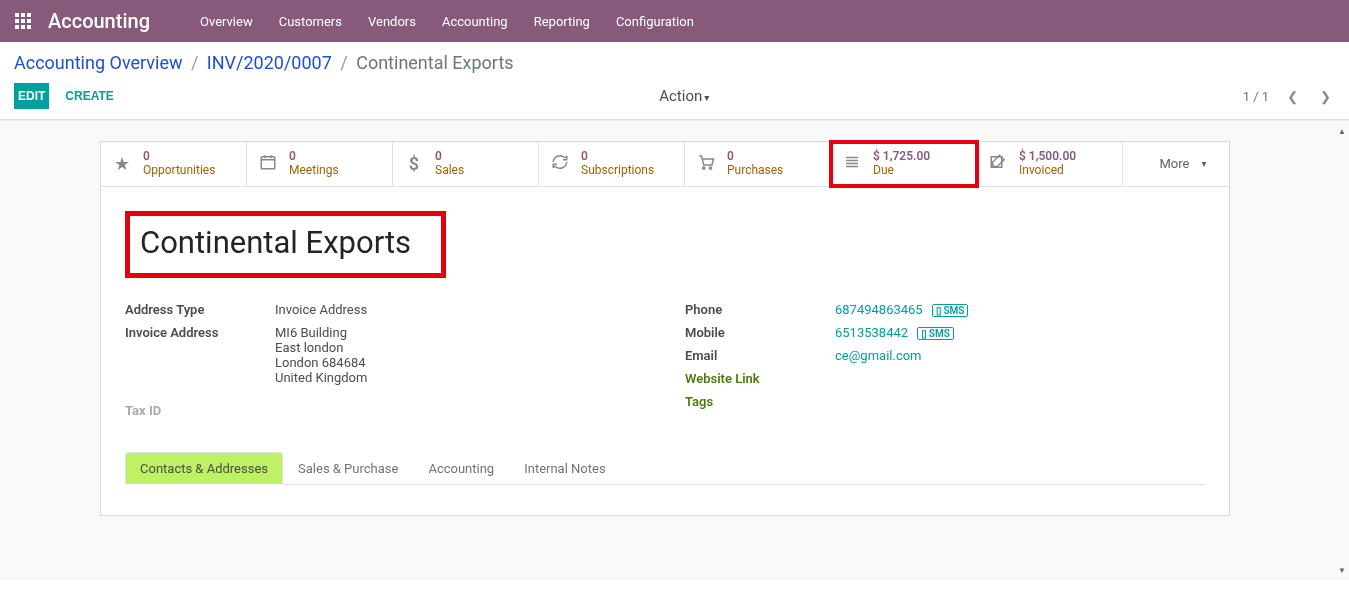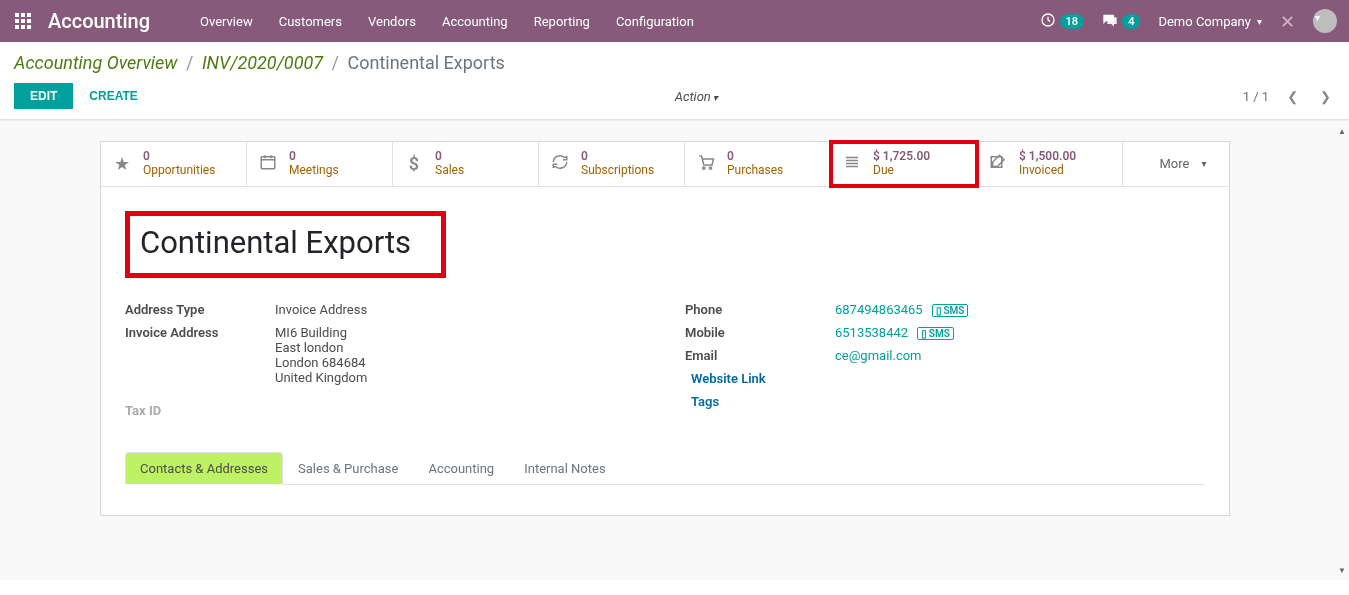--- a/index.html
+++ b/index.html
@@ -15,28 +15,28 @@
   .right-icons { display: flex; align-items: center; gap: 18px; }
   .pill { display: inline-flex; align-items: center; gap: 4px; cursor: pointer; }
   .badge { background: #00a09d; border-radius: 9px; padding: 1px 6px; font-size: 11px; font-weight:600; color:#fff; }
   .company { color:#fff; cursor:pointer; display:flex; align-items:center; gap:4px;}
   .xicon, .avatar { cursor:pointer; }
   .avatar { width:24px; height:24px; border-radius:50%; background:#bdbdbd; display:inline-block; }
   .caret-down::after{ content:"▾"; font-size:10px; margin-left:2px;}
   
   .control-panel { background: #fff; border-bottom: 1px solid #dee2e6; padding: 10px 14px 10px 14px; }
   .breadcrumb { font-size: 18px; margin-bottom: 10px; }
-  .breadcrumb a { color: #4d7c0f; text-decoration: none; cursor:pointer;font-style:italic; }
+  .breadcrumb a { color: #1d4ed8; text-decoration: none; cursor:pointer; }
   .breadcrumb .sep { color: #9a9a9a; margin: 0 4px; }
   .breadcrumb .current { color: #6c757d; }
   .cp-bottom { display:flex; align-items:center; }
-  .btn-edit { background:#00a09d; color:#fff; border:none; padding:6px 16px; font-weight:600; font-size:12px; cursor:pointer;}
+  .btn-edit { background:#00a09d; color:#fff; border:none; padding:6px 4px; font-weight:600; font-size:12px; cursor:pointer;}
   .btn-create { background:transparent; color:#00a09d; border:none; padding:6px 12px; font-weight:600; font-size:12px; cursor:pointer; margin-left:4px;}
   .cp-center{ flex:1; text-align:center;}
-  .action-toggle{ color:#4c4c4c; cursor:pointer; font-size:13px;font-style:italic;}
+  .action-toggle{ color:#4c4c4c; cursor:pointer; font-size:15px;}
   .cp-right{ display:flex; align-items:center; gap:14px; color:#6c757d;justify-content:center;}
   .pager-arrow{ cursor:pointer; padding:2px 4px; color:#888;}
   
   .main-area { padding: 20px 0 20px 100px; background:#f9f9f9; border-top:1px solid #eee; height: 460px; position:relative;}
   .form-sheet { width:1130px; background:#fff; border:1px solid #d8d8d8; }
   .stat-row{ display:flex; border-bottom:1px solid #dee2e6; }
   .stat-btn{ flex: 0 0 auto; width: 142px; border-right:1px solid #dee2e6; padding:8px 10px; display:flex; align-items:center; gap:10px; cursor:pointer; color:#666;}
   .stat-btn.wide{ width: 146px;}
   .stat-btn .si { font-size:18px; color:#888; width:22px; text-align:center;}
   .stat-btn .st { line-height:1.15;}
@@ -45,21 +45,21 @@
   .stat-btn.more{ width: 120px; justify-content:center; border-right:none;}
   .stat-btn.redbox{ outline:4px solid #e3000f; outline-offset:-2px;}
   
   .sheet-body{ padding: 24px 24px 30px 24px;}
   .title-wrap{ display:inline-block; border:5px solid #e3000f; padding: 8px 30px 12px 10px; margin-bottom: 24px;}
   .page-title{ font-size:31px; font-weight:400; color:#212529; }
   .two-col{ display:flex; gap:40px;}
   .col{ flex:1;}
   .frow{ display:flex; margin-bottom:8px;}
   .flabel{ width:150px; font-weight:600; color:#4c4c4c; font-size:13px;}
-  .flabel.muted{ color:#0369a1;margin-left:6px;}
+  .flabel.muted{ color:#4d7c0f;}
   .fval{ flex:1; font-size:13px; color:#4c4c4c;}
   .link{ color:#00a09d; cursor:pointer;}
   .sms-tag{ display:inline-flex; align-items:center; gap:2px; font-size:10px; color:#00a09d; border:1px solid #00a09d; border-radius:2px; padding:0 3px; margin-left:6px; cursor:pointer; font-weight:600;}
   .taxid{ color:#aaa; font-weight:700; margin-top:18px;}
   
   .tabs{ display:flex; border-bottom:1px solid #dee2e6; margin-top:34px;}
   .tab{ padding:8px 14px; border:1px solid transparent; border-bottom:none; cursor:pointer; color:#6c757d; margin-bottom:-1px; border-top-left-radius:4px; border-top-right-radius:4px;}
   .tab.active{ border-color:#dee2e6; background:#bef264; color:#4c4c4c; border-bottom:1px solid #fff;}
   .scrollbar-v{ position:absolute; right:2px; top:4px; bottom:4px; width:10px; }
   .sb-up, .sb-down{ width:10px; height:12px; display:flex; align-items:center; justify-content:center; color:#666; font-size:8px;}
@@ -85,45 +85,20 @@
   <div class="brand">Accounting</div>
   <div class="nav-menu">
     <div class="nav-item">Overview</div>
     <div class="nav-item">Customers</div>
     <div class="nav-item">Vendors</div>
     <div class="nav-item">Accounting</div>
     <div class="nav-item">Reporting</div>
     <div class="nav-item">Configuration</div>
   </div>
   <div class="spacer"></div>
-  <div class="right-icons">
-    <span class="pill">
-      <span>
-        <svg width="16" height="16" viewBox="0 0 24 24" fill="none" stroke="#fff" stroke-width="2">
-            <circle cx="12" cy="12" r="9"></circle>
-            <path d="M12 7v5l3 2"></path>
-          </svg>
-      </span>
-      <span class="badge">18</span>
-    </span>
-    <span class="pill">
-      <span>
-        <svg width="16" height="16" viewBox="0 0 24 24" fill="#fff">
-            <path d="M2 4h16v10H6l-4 4z"></path>
-            <path d="M8 8h14v10h-4v4l-4-4H8z" fill="#fff" opacity="0.9"></path>
-          </svg>
-      </span>
-      <span class="badge">4</span>
-    </span>
-    <span class="company caret-down">
-        <span>Demo Company</span>
-      </span>
-    <span class="xicon" style="color:#c8b6c2; font-size:18px;">✕</span>
-    <span class="avatar caret-down"></span>
-  </div>
 </div>
 
 <div class="control-panel">
   <div class="breadcrumb">
     <a>Accounting Overview</a>
     <span class="sep">/</span>
     <a>INV/2020/0007</a>
     <span class="sep">/</span>
     <span class="current">Continental Exports</span>
   </div>

